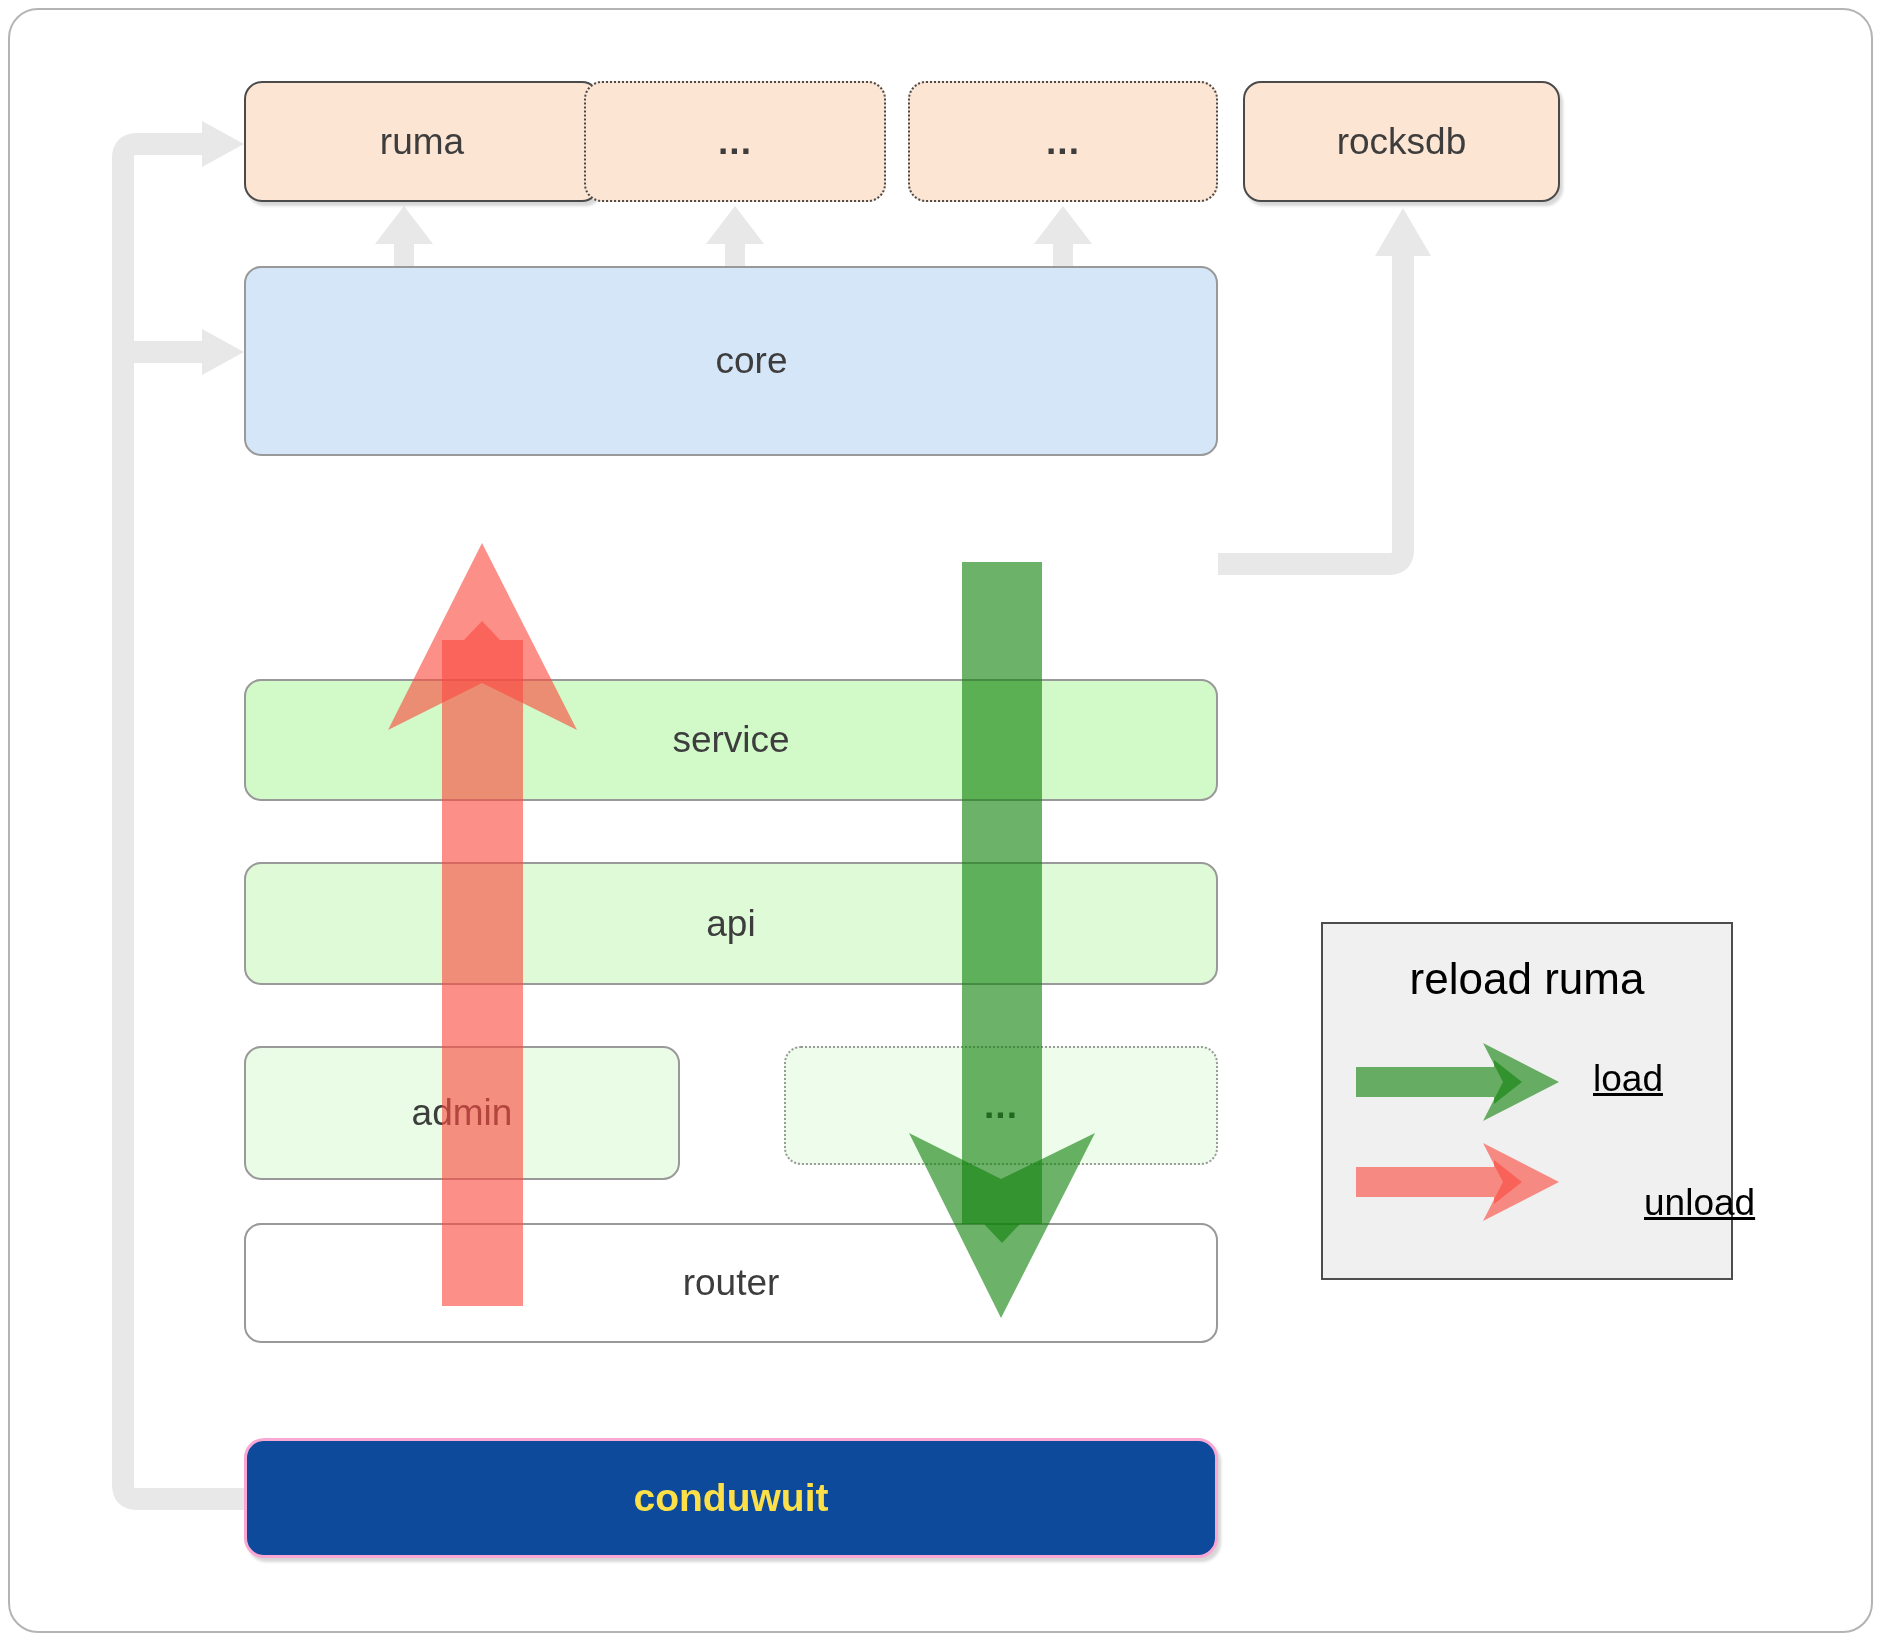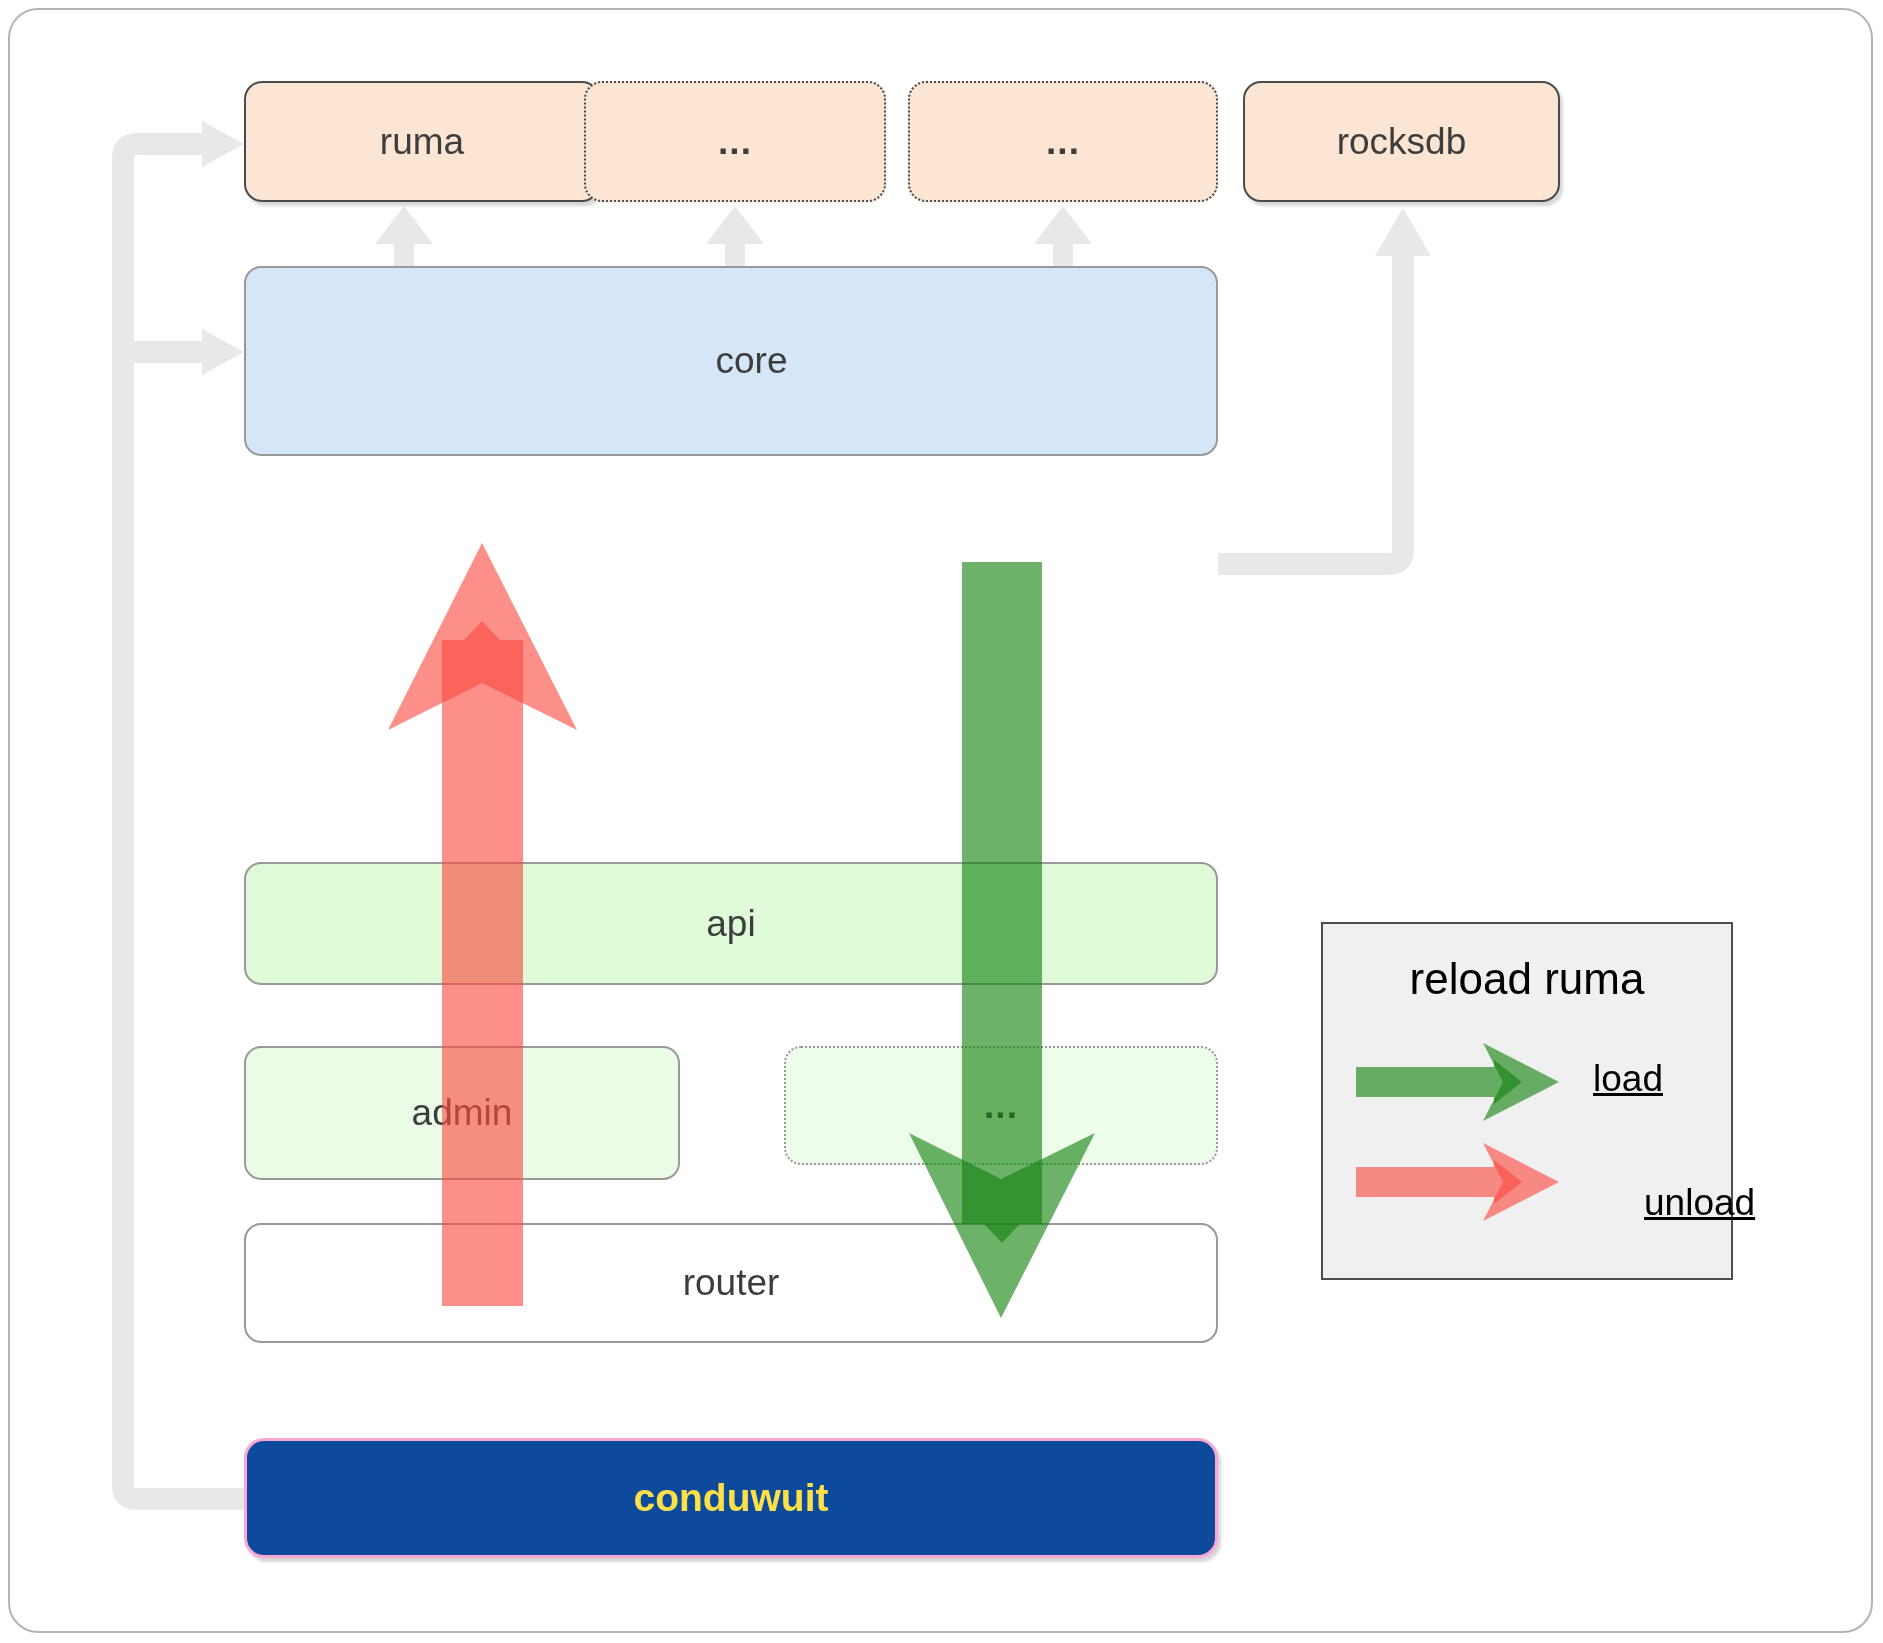--- a/index.html
+++ b/index.html
@@ -67,20 +67,23 @@
   <div class="box crate-dotted" style="left:908px;top:81px;width:310px;height:121px;">
     <span class="dots">...</span>
   </div>
   <div class="box crate" style="left:1243px;top:81px;width:317px;height:121px;">
     <span>rocksdb</span>
   </div>
 
   <div class="box core" style="left:244px;top:266px;width:974px;height:190px;padding-left:41px;">
     <span>core</span>
   </div>
+  <div class="box service" style="left:244px;top:679px;width:974px;height:122px;">
+    <span>service</span>
+  </div>
   <div class="box api" style="left:244px;top:862px;width:974px;height:123px;">
     <span>api</span>
   </div>
 
   <div class="box admin" style="left:244px;top:1046px;width:436px;height:134px;">
     <span>admin</span>
   </div>
   <div class="box admin-dotted" style="left:784px;top:1046px;width:434px;height:119px;">
     <span class="dots">...</span>
   </div>

